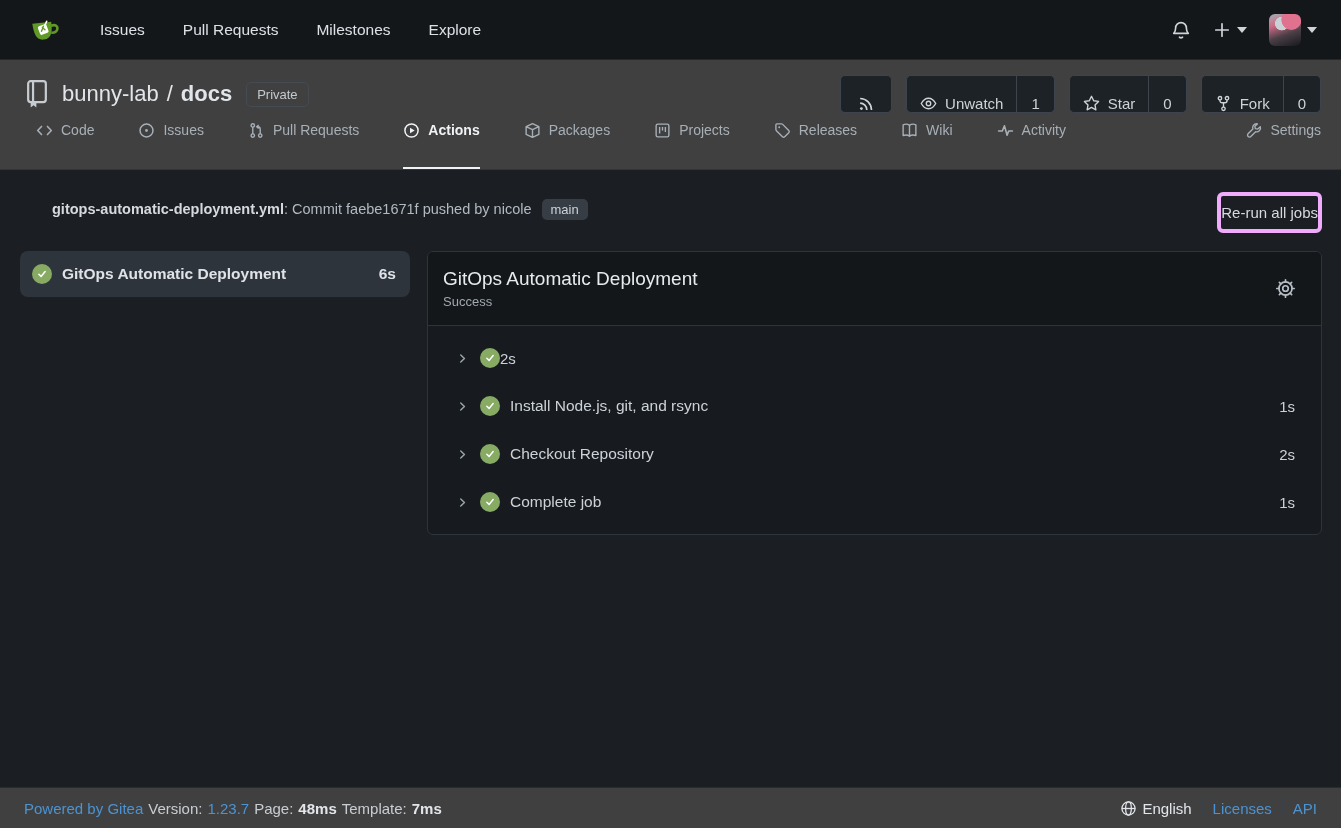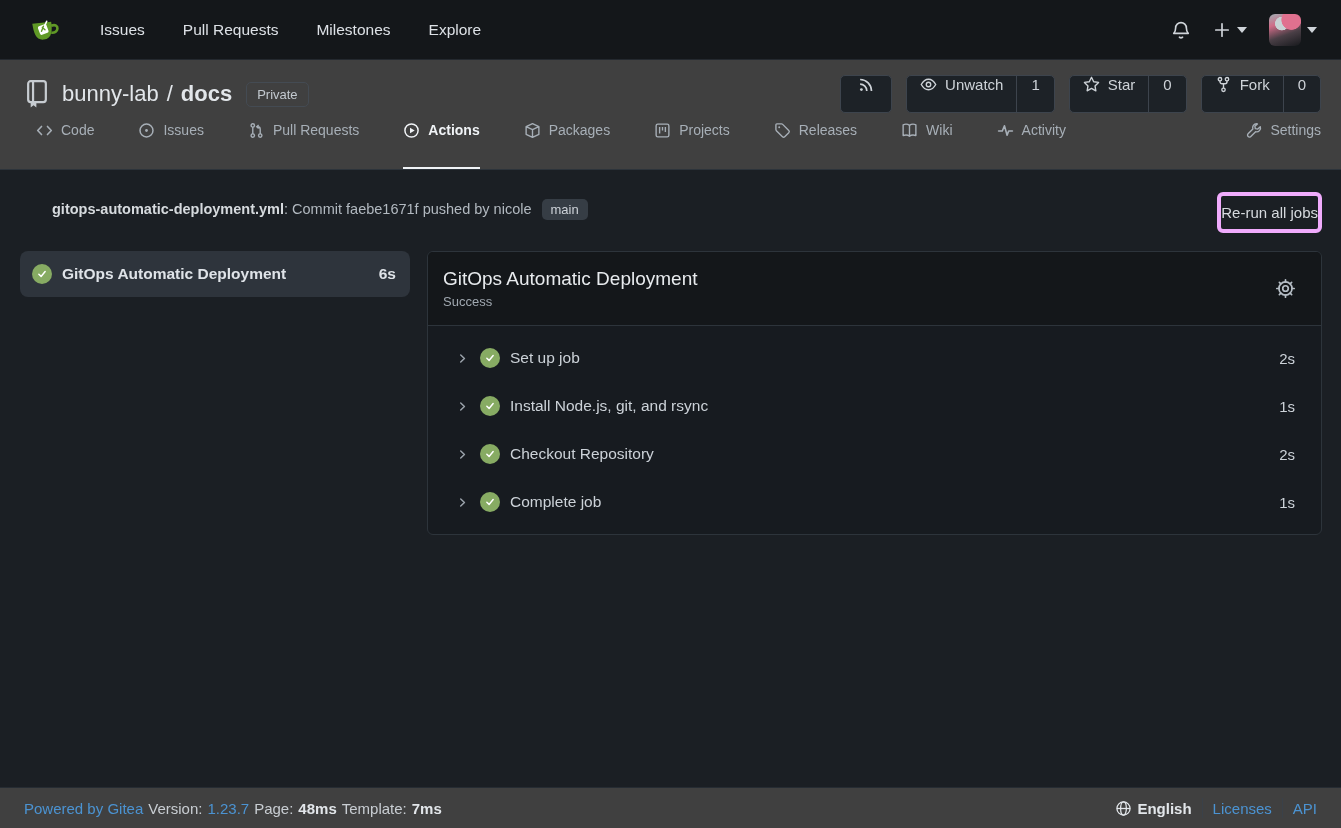--- a/index.html
+++ b/index.html
@@ -51,21 +51,21 @@
     margin-left: 14px; font-size: 13px; color: #c3c9cf;
     border: 1px solid #444b53; border-radius: 5px; padding: 4px 10px;
   }
   .repo-actions { margin-left: auto; display: flex; gap: 14px; }
   .btn-group {
     display: flex; align-items: stretch; height: 38px;
     background: #1d2227; border: 1px solid #3d444d; border-radius: 5px;
     overflow: hidden; font-size: 15px; color: #ced3d8;
   }
   .btn-group .part {
-    display: flex; align-items: flex-start; gap: 8px; padding: 0 13px; cursor: pointer;
+    display: flex; align-items: flex-end; gap: 8px; padding: 0 13px; cursor: pointer;
   }
   .btn-group .count { border-left: 1px solid #3d444d; padding: 0 14px; cursor: pointer; }
   .btn-rss { width: 50px; justify-content: center; }
 
   .repo-tabs {
     display: flex; align-items: stretch; height: 48px;
     padding: 0 20px 0 36px; border-bottom: 1px solid #2d343b;
   }
   .tab {
     display: flex; align-items: flex-start; gap: 8px;
@@ -139,21 +139,21 @@
   footer {
     flex: 0 0 41px; height: 41px; background: #404040; border-top: 1px solid #262c33;
     display: flex; align-items: center; padding: 0 24px;
     font-size: 15px; color: #c8cdd2;
   }
   .f-left { display: flex; align-items: center; gap: 5px; flex: 1; white-space: nowrap; }
   .f-right { display: flex; align-items: center; gap: 10px; }
   a.blue { color: #4b93d2; text-decoration: none; cursor: pointer; }
   .f-bold { font-weight: 700; color: #e2e6ea; }
   .f-divider { width: 1px; height: 20px; background: #3a4149; }
-  .lang { display: flex; align-items: center; gap: 5px; color: #e2e6ea; cursor: pointer; font-weight: bold; }
+  .lang { display: flex; align-items: center; gap: 5px; color: #e2e6ea; cursor: pointer; }
 </style>
 </head>
 <body>
 
 <nav class="topnav">
   <div class="logo">
     <svg viewBox="0 0 32 32" width="32" height="32">
       <g transform="rotate(-6 16 16)">
         <path d="M23.5 12.5 c4.5-1.2 6.5 1 6 3.6 c-.5 2.8-3.3 3.9-6.5 3.3" fill="none" stroke="#609926" stroke-width="2.6"></path>
         <path d="M5 8.5 L24 8.5 C24.3 16.5 23.5 25.5 14.8 25.5 C7 25.5 5.4 17.5 5 8.5 Z" fill="#609926"></path>
@@ -365,21 +365,20 @@
       <div class="steps">
         <div class="step">
           <svg class="chevron" viewBox="0 0 16 16" width="13" height="13" fill="none" stroke="currentColor" stroke-width="1.8" stroke-linecap="round" stroke-linejoin="round">
               <path d="M5.8 3.6 L10.4 8 L5.8 12.4"></path>
             </svg>
           <span class="check-circle cc-20">
               <svg viewBox="0 0 16 16" width="12" height="12" fill="none" stroke="#ffffff" stroke-width="2" stroke-linecap="round" stroke-linejoin="round">
                 <path d="M3.8 8.4 L6.8 11.2 L12.2 4.8"></path>
               </svg>
             </span>
-          <span class="step-name">Set up job</span>
           <span class="step-duration">2s</span>
         </div>
         <div class="step">
           <svg class="chevron" viewBox="0 0 16 16" width="13" height="13" fill="none" stroke="currentColor" stroke-width="1.8" stroke-linecap="round" stroke-linejoin="round">
               <path d="M5.8 3.6 L10.4 8 L5.8 12.4"></path>
             </svg>
           <span class="check-circle cc-20">
               <svg viewBox="0 0 16 16" width="12" height="12" fill="none" stroke="#ffffff" stroke-width="2" stroke-linecap="round" stroke-linejoin="round">
                 <path d="M3.8 8.4 L6.8 11.2 L12.2 4.8"></path>
               </svg>

